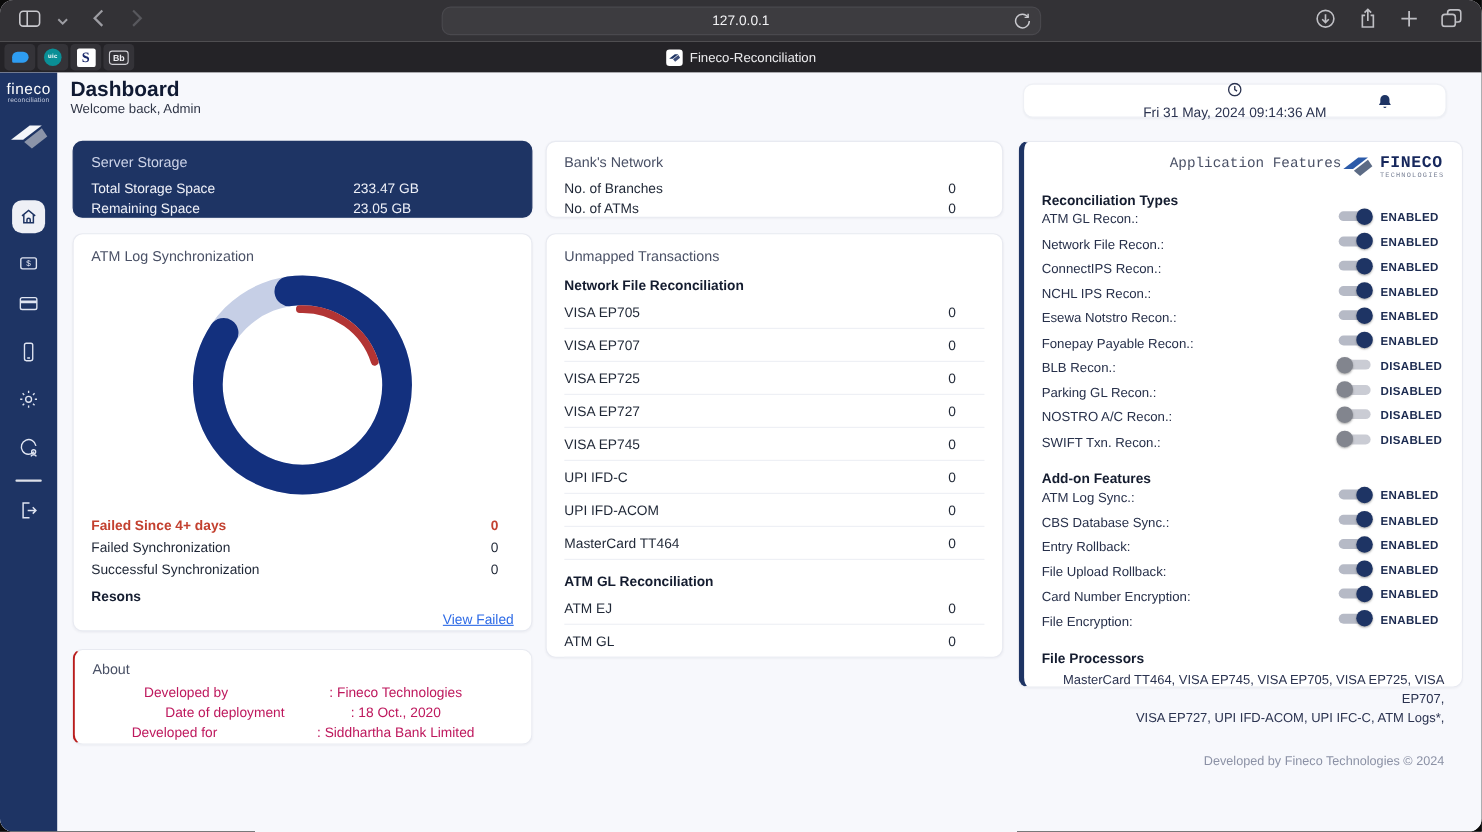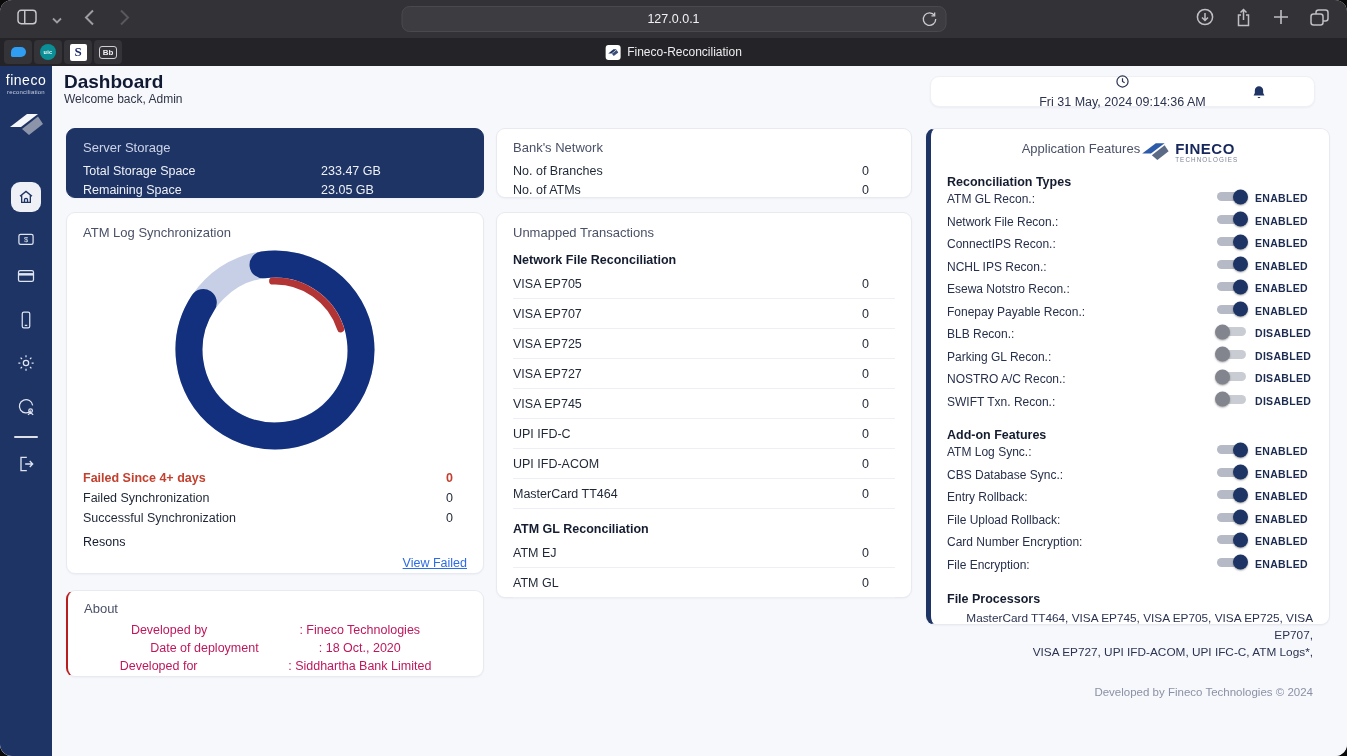--- a/index.html
+++ b/index.html
@@ -52,35 +52,35 @@
   .network{left:496px;top:62px;width:416px;height:70px;padding:11px 16px;}
   .network .kv{color:#1f2736;}
   .net-v{flex:1;text-align:right;padding-right:26px;}
 
   .atm{left:66px;top:146px;width:418px;height:362px;padding:12px 16px;}
   .donut{display:block;margin:4px auto 0;}
   .stat{display:flex;font-size:12.5px;color:#1f2736;margin-top:4px;line-height:16px;}
   .stat .k{flex:1;}
   .stat .v{text-align:right;padding-right:14px;}
   .stat.alert{color:#c3402f;font-weight:700;}
-  .resons{font-size:12.5px;font-weight:400;color:#141c2f;margin-top:9px;}
+  .resons{font-size:12.5px;font-weight:700;color:#141c2f;margin-top:9px;}
   .viewfailed{display:block;text-align:right;font-size:12.5px;color:#2e6be6;text-decoration:underline;margin-top:7px;}
 
   .unmapped{left:496px;top:146px;width:416px;height:386px;padding:12px 16px;}
   .ut-subhead{font-size:12.5px;font-weight:700;color:#141c2f;margin:13px 0 2px;}
   .ut-row{display:flex;padding:8px 0 7px;border-bottom:1px solid #edeff4;font-size:12.5px;color:#1f2736;}
   .ut-label{flex:1;}
   .ut-value{padding-right:26px;}
 
   .about{left:66px;top:524px;width:418px;height:87px;border-left:2px solid #b91c1c;padding:10px 16px;}
   .about .kv{color:#be185d;margin-top:4px;justify-content:center;}
   .about .kv .k{width:44%;}
 
   .features{left:926px;top:62px;width:404px;height:497px;border-left:5px solid #1e3464;padding:12px 16px 10px;}
-  .ft-head{display:flex;align-items:flex-start;justify-content:center;}
+  .ft-head{display:flex;align-items:flex-start;justify-content:flex-end;font-family:Liberation Mono, monospace;}
   .ft-logo{display:flex;align-items:center;gap:5px;margin-top:-1px;}
   .ft-logo-name{font-size:15px;font-weight:800;color:#16275c;letter-spacing:.5px;line-height:14px;}
   .ft-logo-sub{font-size:6.3px;color:#7c8498;letter-spacing:1.1px;}
   .ft-subhead{font-size:12.5px;font-weight:700;color:#141c2f;margin:11px 0 3px;}
   .ft-row{display:flex;align-items:flex-start;height:22.5px;font-size:12px;color:#27304a;}
   .ft-label{flex:1;}
   .toggle{position:relative;width:29px;height:9px;border-radius:5px;display:inline-block;margin-right:9px;}
   .toggle .knob{position:absolute;top:50%;transform:translateY(-50%);width:15px;height:15px;border-radius:50%;box-shadow:0 1px 2px rgba(0,0,0,.35);}
   .toggle.on{background:#b6bac6;}
   .toggle.on .knob{right:-2px;background:#1e3464;}

